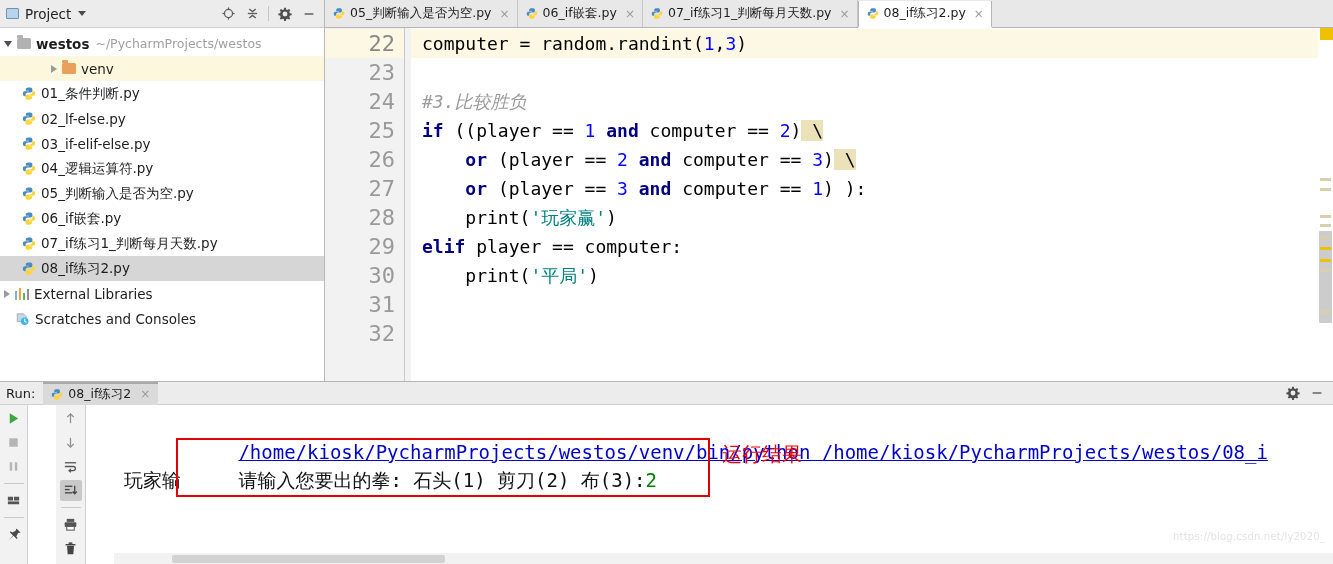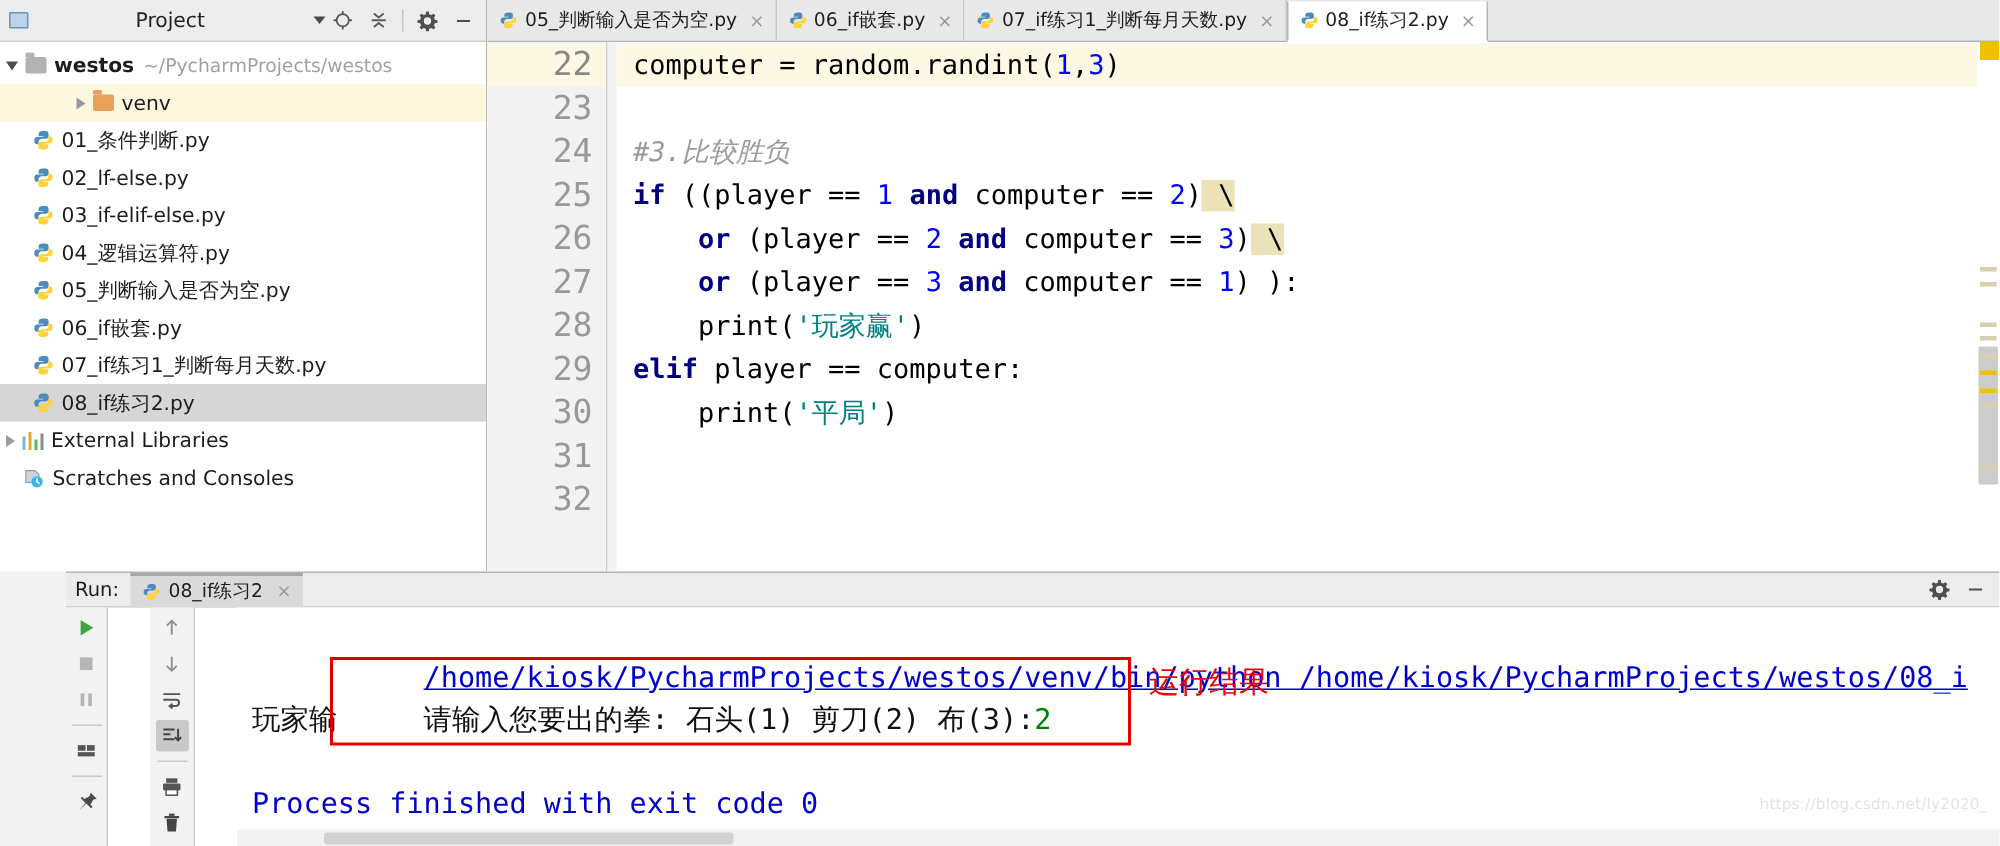--- a/index.html
+++ b/index.html
@@ -13,21 +13,21 @@
 
   
   .project-panel {
     position: absolute; left:0; top:0; width:325px; height:381px;
     background:#ffffff; border-right:1px solid #b8b8b8;
   }
   .proj-header {
     height:28px; background:#ececec; border-bottom:1px solid #cfcfcf;
     display:flex; align-items:center; padding:0 4px 0 6px;
   }
-  .proj-header-left { display:flex; align-items:center; gap:6px; flex:1;justify-content:space-between; }
+  .proj-header-left { display:flex; align-items:center; gap:6px; flex:1; }
   .proj-win-icon {
     width:13px; height:11px; border:1.5px solid #6a93b8; background:#b9d4ea;
     border-radius:1px; display:inline-block;
   }
   .proj-title { font-size:13.5px; color:#222; }
   .tri-down {
     width:0;height:0;border-left:4px solid transparent;border-right:4px solid transparent;
     border-top:5px solid #4a4a4a; display:inline-block; margin-left:1px;
   }
   .proj-header-tools { display:flex; align-items:center; gap:2px; }
@@ -96,21 +96,21 @@
   .fn { color:#000000; }
   .bslash { background:#ece2ba; }
 
   
   .marker-gutter { position:absolute; right:0; top:0; width:15px; height:353px; background:#ffffff; }
   .mk { position:absolute; right:2px; width:11px; height:3px; }
   .vthumb { position:absolute; right:1px; width:13px; background:#c3c3c3; border-radius:1px; opacity:.85;}
   .cur-mark { position:absolute; right:0; top:0; width:13px; height:12px; background:#efc100; }
 
   
-  .run-panel { position:absolute; left:0; top:381px; right:0; bottom:0; background:#ffffff;margin-left:44px; }
+  .run-panel { position:absolute; left:0; top:381px; right:0; bottom:0; background:#ffffff; }
   .run-head {
     height:24px; background:#ececec; border-top:1px solid #b5b5b5; border-bottom:1px solid #cfcfcf;
     display:flex; align-items:center; padding-left:6px;
   }
   .run-label { font-size:13px; color:#1d1d1d; margin-right:8px; }
   .run-tab {
     height:23px; display:flex; align-items:center; gap:5px; padding:0 8px;
     background:#dadada; font-size:12.5px; color:#1d1d1d; border-top:2px solid #a8a8a8; cursor:pointer;
   }
   .run-tab .tabclose { color:#9a9a9a; font-size:12px; margin-left:4px; }
@@ -478,21 +478,20 @@
 
       <div class="console">
         <div class="con-line">
           <span class="con-path">/home/kiosk/PycharmProjects/westos/venv/bin/python /home/kiosk/PycharmProjects/westos/08_i</span>
         </div>
         <div class="con-line">
           <span class="con-black">请输入您要出的拳: 石头(1) 剪刀(2) 布(3):</span><span class="con-green">2</span>
         </div>
         <div class="con-line con-black">玩家输</div>
         <div class="con-line">&nbsp;</div>
-        <div class="con-line con-blue">Process finished with exit code 0</div>
 
         <div class="redbox"></div>
         <div class="red-anno">运行结果</div>
         <div class="watermark">https://blog.csdn.net/ly2020_</div>
         <div class="botbar">
           <div class="hscroll"></div>
         </div>
       </div>
     </div>
   </div>

